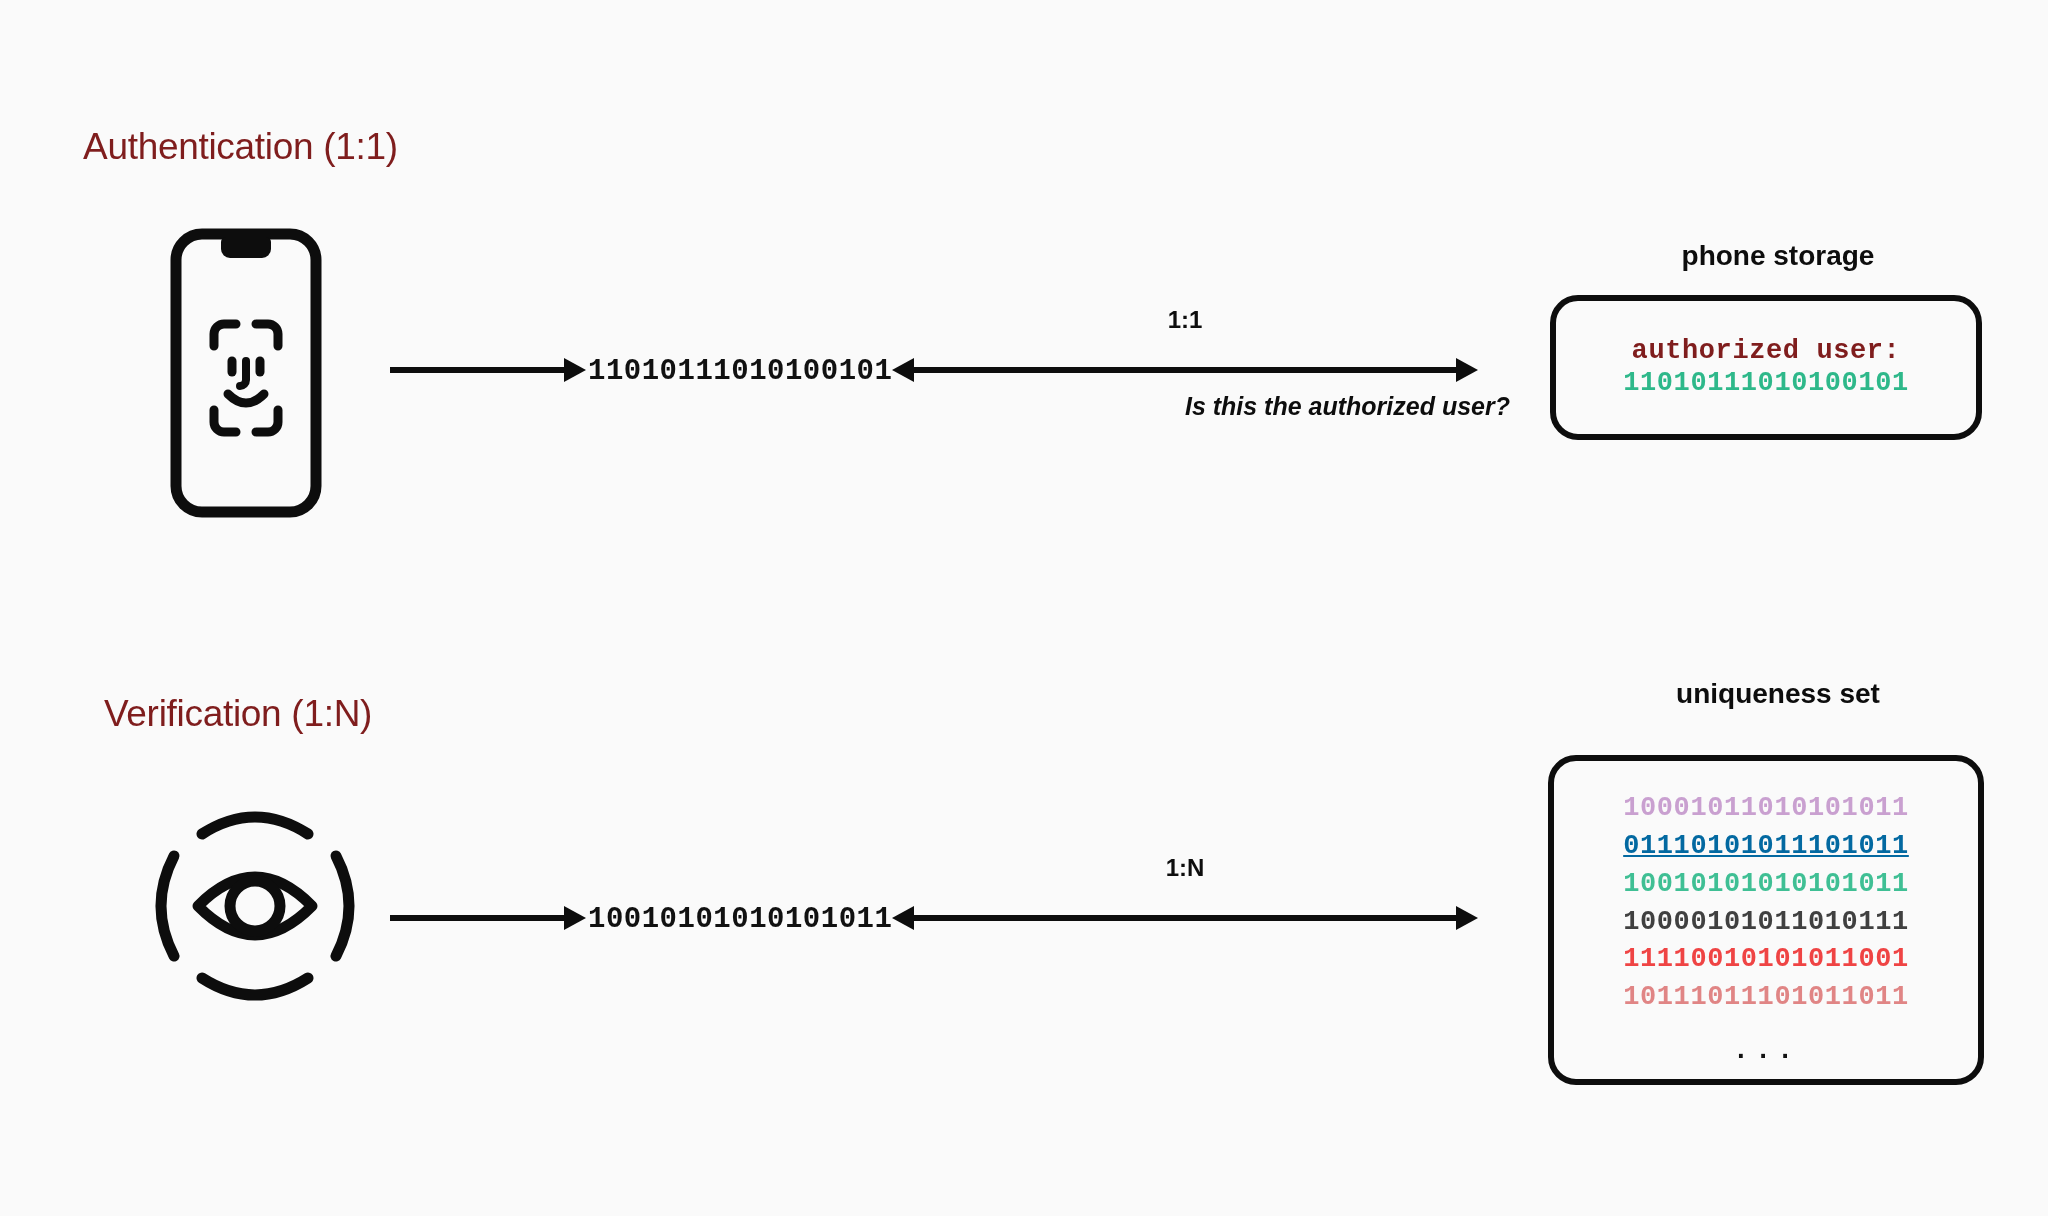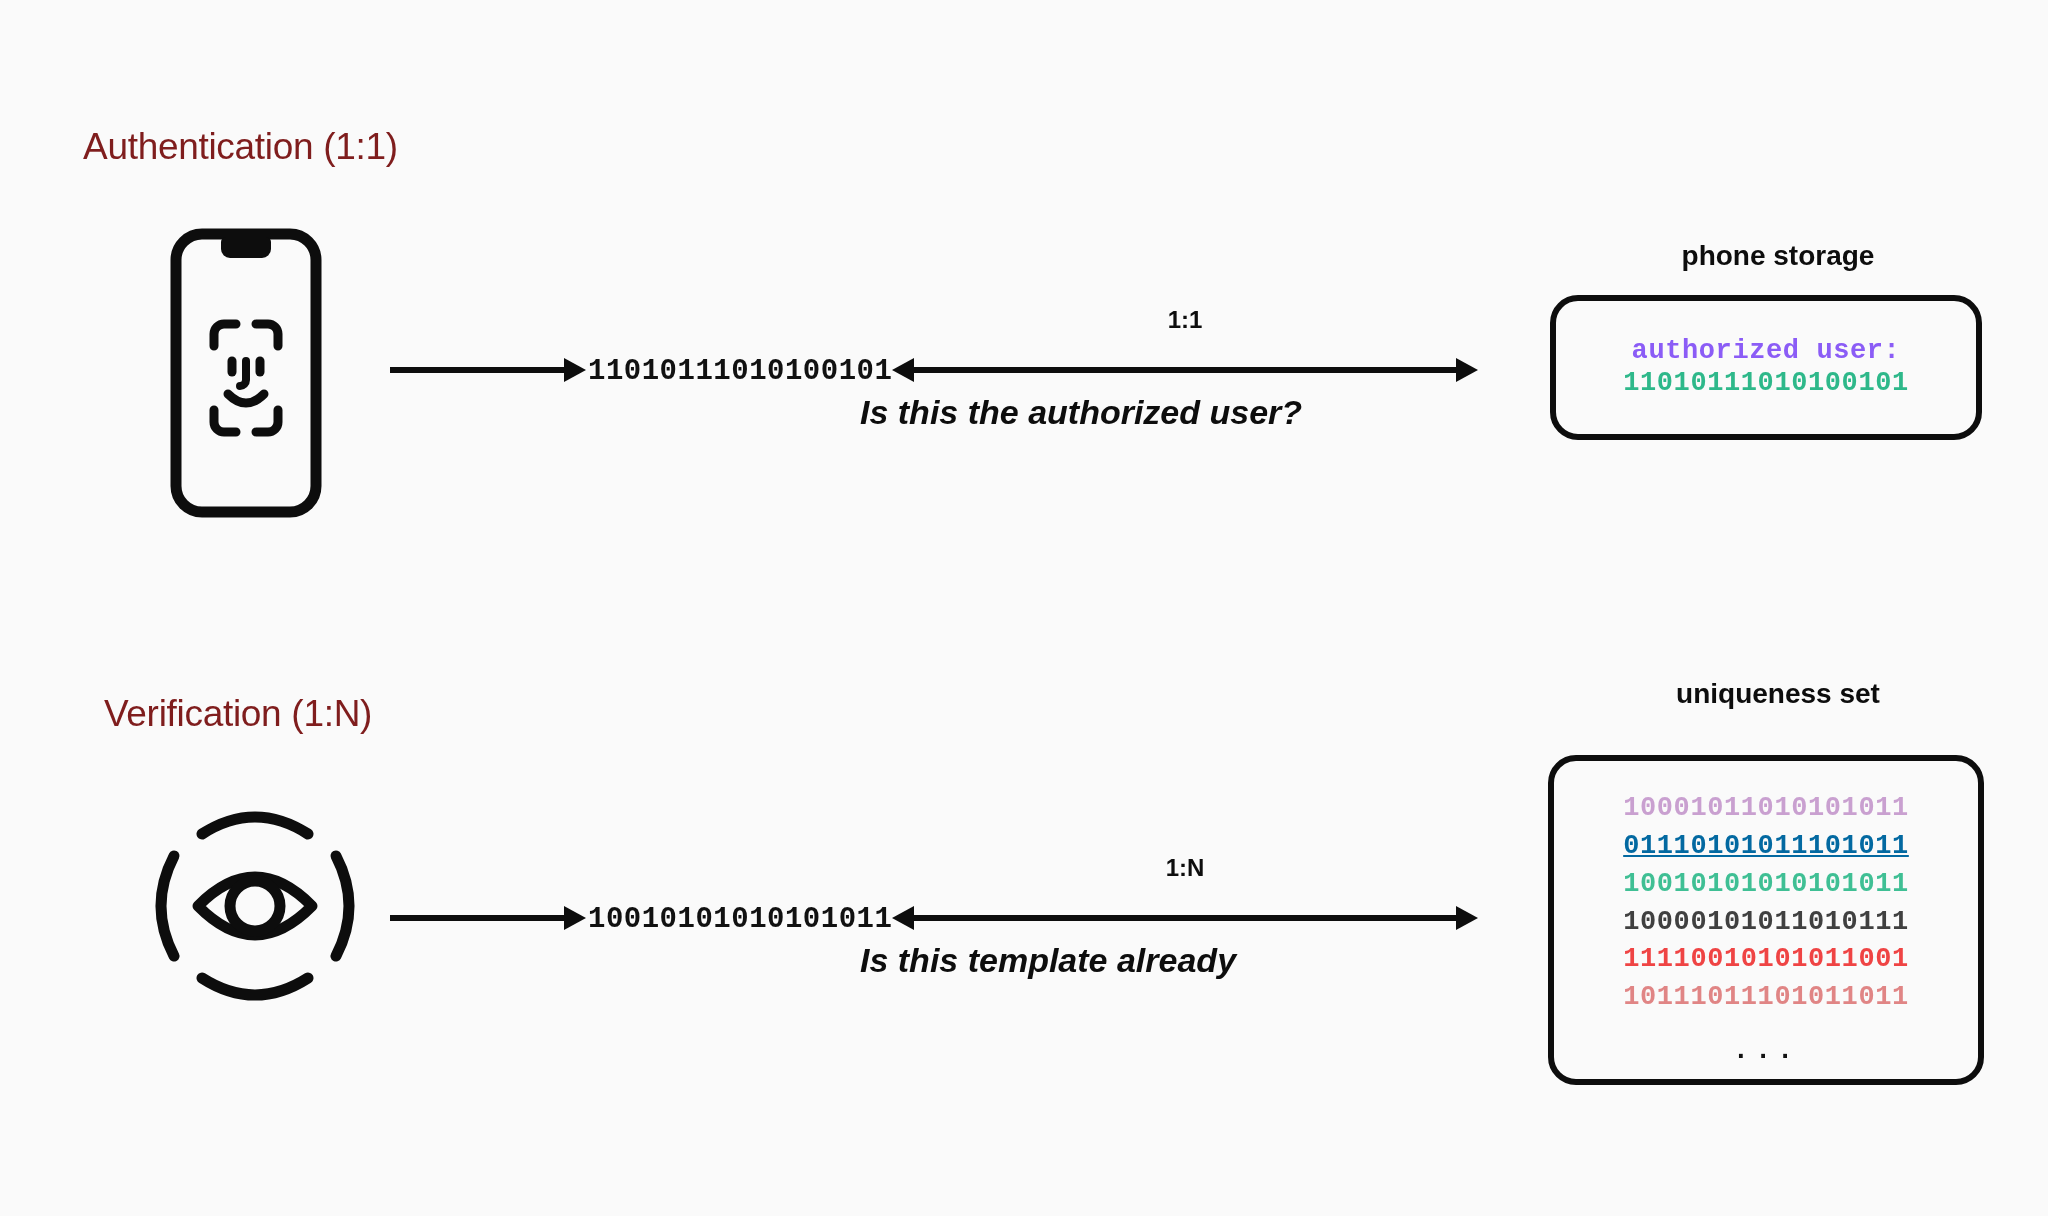--- a/index.html
+++ b/index.html
@@ -64,24 +64,24 @@
     white-space: nowrap;
   }
   #ratio-1 { left: 890px; top: 306px; width: 590px; }
   #ratio-2 { left: 890px; top: 854px; width: 590px; }
 
   .question-label {
     position: absolute;
     font-family: "Liberation Sans", sans-serif;
     font-weight: bold;
     font-style: italic;
-    font-size: 34px;
+    font-size: 25px;
     line-height: 1.18;
     color: #0d0d0d;
-    text-align: left;
+    text-align: right;
   }
   #question-1 { left: 860px; top: 392px; width: 650px; }
   #question-2 { left: 860px; top: 940px; width: 650px; }
 
   
   .store-heading {
     position: absolute;
     font-family: "Liberation Sans", sans-serif;
     font-weight: bold;
     font-size: 28px;
@@ -113,21 +113,21 @@
   }
 
   .mono-line {
     font-family: "Liberation Mono", "DejaVu Sans Mono", monospace;
     font-size: 27px;
     font-weight: bold;
     letter-spacing: 0.6px;
     line-height: 1.18;
     white-space: nowrap;
   }
-  .mono-label { color: #8b5cf6; }
+  .mono-label { color: #7f1d1d; }
   .mono-green { color: #2eb88a; }
 
   .uniq-line { margin-bottom: 6px; }
   .uniq-dots {
     font-family: "Liberation Mono", "DejaVu Sans Mono", monospace;
     font-size: 27px;
     font-weight: bold;
     letter-spacing: 6px;
     color: #111111;
     margin-top: 16px;
@@ -206,21 +206,20 @@
 
 <div class="ratio-label" id="ratio-2">1:N</div>
 
 <svg class="arrow-svg" id="arrow-double-2" viewBox="0 0 590 30">
   <line x1="22" y1="15" x2="568" y2="15" stroke="#0d0d0d" stroke-width="6"></line>
   <polygon points="24,3 2,15 24,27" fill="#0d0d0d"></polygon>
   <polygon points="566,3 588,15 566,27" fill="#0d0d0d"></polygon>
 </svg>
 
 <div class="question-label" id="question-2">
-  <div>Is this template already</div>
 </div>
 
 <div class="store-heading" id="heading-uniqueness">uniqueness set</div>
 
 <div class="store-box" id="box-uniqueness">
   <div class="mono-line uniq-line" style="color: rgb(201, 160, 208);">10001011010101011</div>
   <div class="mono-line uniq-line" style="color: #0369a1; text-decoration: underline;">01110101011101011</div>
   <div class="mono-line uniq-line" style="color: rgb(63, 191, 148);">10010101010101011</div>
   <div class="mono-line uniq-line" style="color: #404040;">10000101011010111</div>
   <div class="mono-line uniq-line" style="color: #ef4444;">11110010101011001</div>

